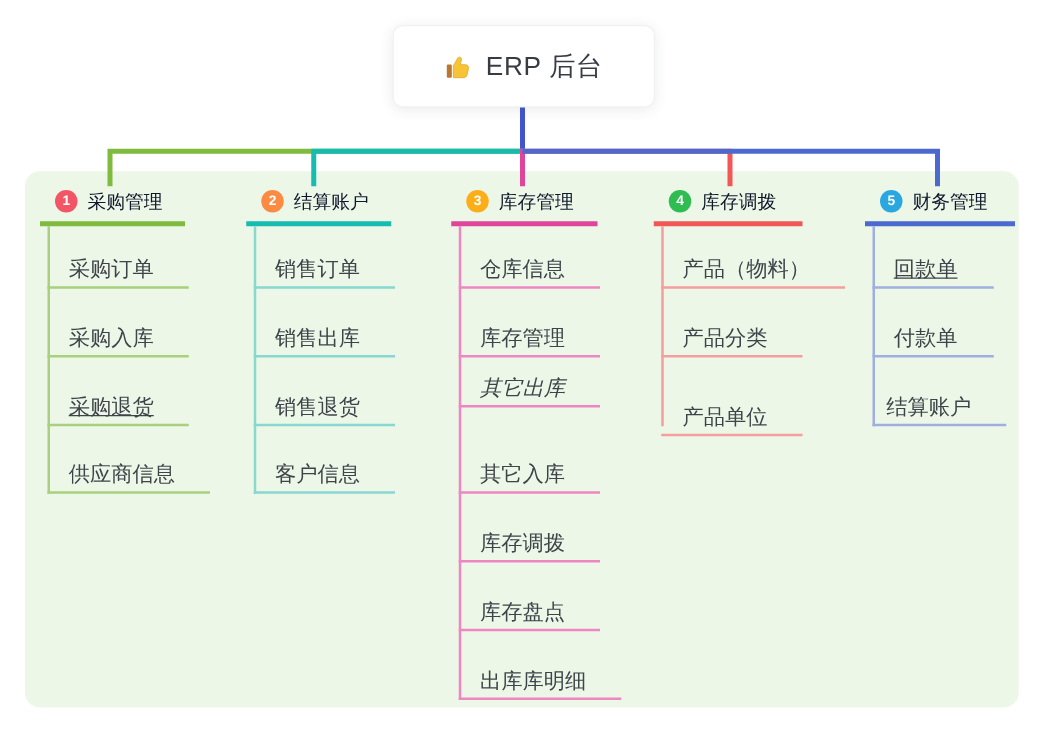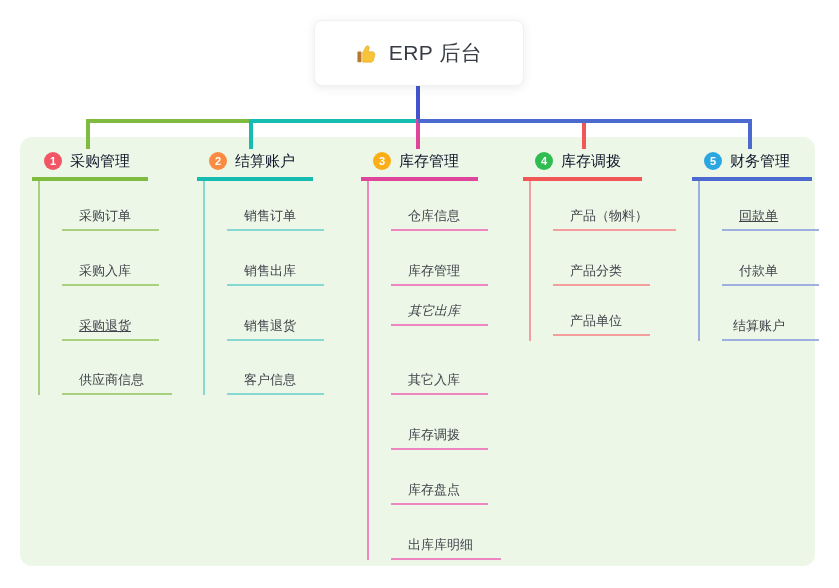--- a/index.html
+++ b/index.html
@@ -27,21 +27,21 @@
   .badge{
     width:18px;height:18px;border-radius:50%;flex:0 0 18px;
     display:flex;align-items:center;justify-content:center;
     color:#fff;font-size:11px;font-weight:bold;
   }
   .branch-label{font-size:15px;color:#0f172a;white-space:nowrap;}
   .child-vline{position:absolute;width:2px;}
   .child-item{
     position:absolute;box-sizing:border-box;
     padding:0 28px 5px 17px;min-width:97px;
-    font-size:13px;line-height:17px;color:#3f444a;white-space:nowrap;margin-left:24px;
+    font-size:17px;line-height:17px;color:#3f444a;white-space:nowrap;
   }
 </style>
 </head>
 <body>
 
 <div id="stage">
   <div id="panel"></div>
 
   <svg id="connectors" viewBox="0 0 839 588" xmlns="http://www.w3.org/2000/svg">
       <path d="M 88 149 V 121 H 418" stroke="#7fbb3f" stroke-width="4" fill="none"></path>
@@ -94,21 +94,21 @@
       <div class="child-item" style="left: 367px; top: 426px; border-bottom: 2px solid rgb(238, 134, 194);">库存调拨</div>
       <div class="child-item" style="left: 367px; top: 481px; border-bottom: 2px solid rgb(238, 134, 194);">库存盘点</div>
       <div class="child-item" style="left: 367px; top: 536px; border-bottom: 2px solid rgb(238, 134, 194);">出库库明细</div>
       <div class="branch-header" style="left: 523px; top: 148px; width: 119px; border-bottom: 4px solid rgb(242, 87, 87);">
         <span class="badge" style="background: rgb(47, 188, 81);">4</span>
         <span class="branch-label">库存调拨</span>
       </div>
       <div class="child-vline" style="left: 529px; top: 181px; height: 160px; background: rgb(245, 158, 158);"></div>
       <div class="child-item" style="left: 529px; top: 207px; border-bottom: 2px solid rgb(245, 158, 158);">产品（物料）</div>
       <div class="child-item" style="left: 529px; top: 262px; border-bottom: 2px solid rgb(245, 158, 158);">产品分类</div>
-      <div class="child-item" style="left: 529px; top: 312px; border-bottom: 2px solid rgb(245, 158, 158); text-align: right;">产品单位</div>
+      <div class="child-item" style="left: 529px; top: 325px; border-bottom: 2px solid rgb(245, 158, 158); text-align: right;">产品单位</div>
       <div class="branch-header" style="left: 692px; top: 148px; width: 120px; border-bottom: 4px solid rgb(75, 105, 207);">
         <span class="badge" style="background: rgb(42, 167, 224);">5</span>
         <span class="branch-label">财务管理</span>
       </div>
       <div class="child-vline" style="left: 698px; top: 181px; height: 160px; background: rgb(159, 176, 224);"></div>
       <div class="child-item" style="left: 698px; top: 207px; border-bottom: 2px solid rgb(159, 176, 224); text-decoration: underline;">回款单</div>
       <div class="child-item" style="left: 698px; top: 262px; border-bottom: 2px solid rgb(159, 176, 224);">付款单</div>
       <div class="child-item" style="left: 698px; top: 317px; border-bottom: 2px solid rgb(159, 176, 224); padding-left: 11px;">结算账户</div>
     </div>
 </div>

